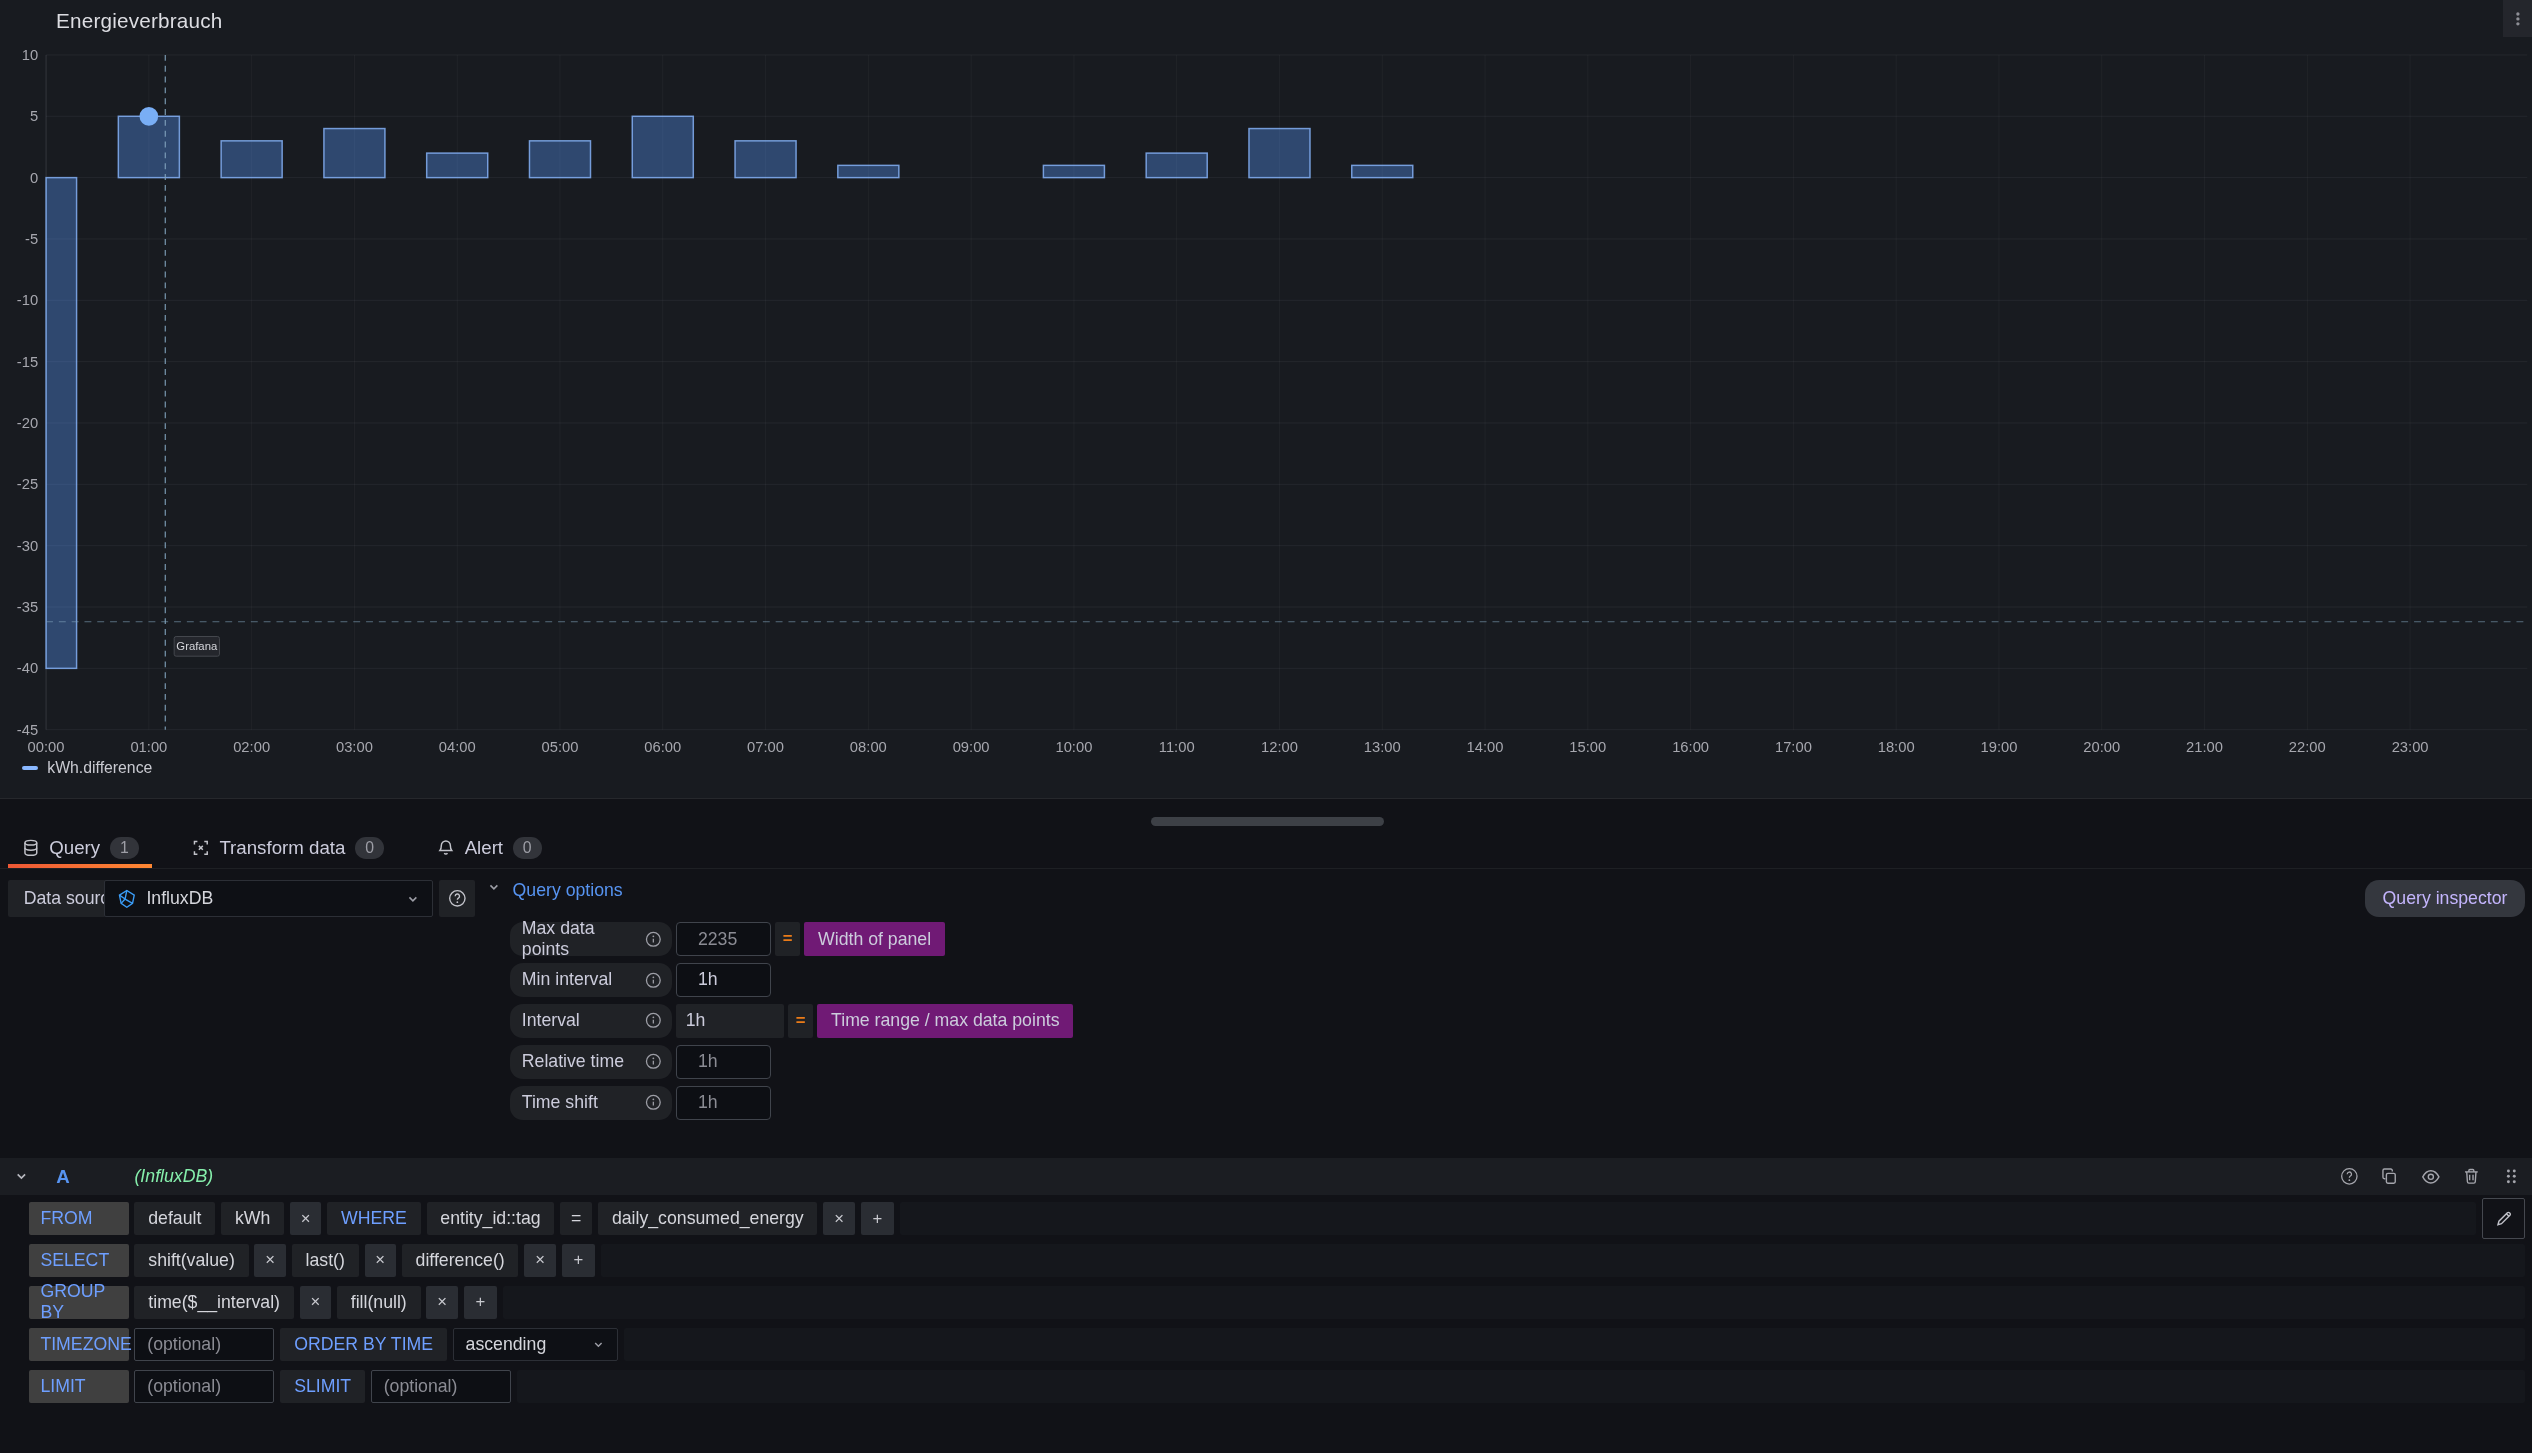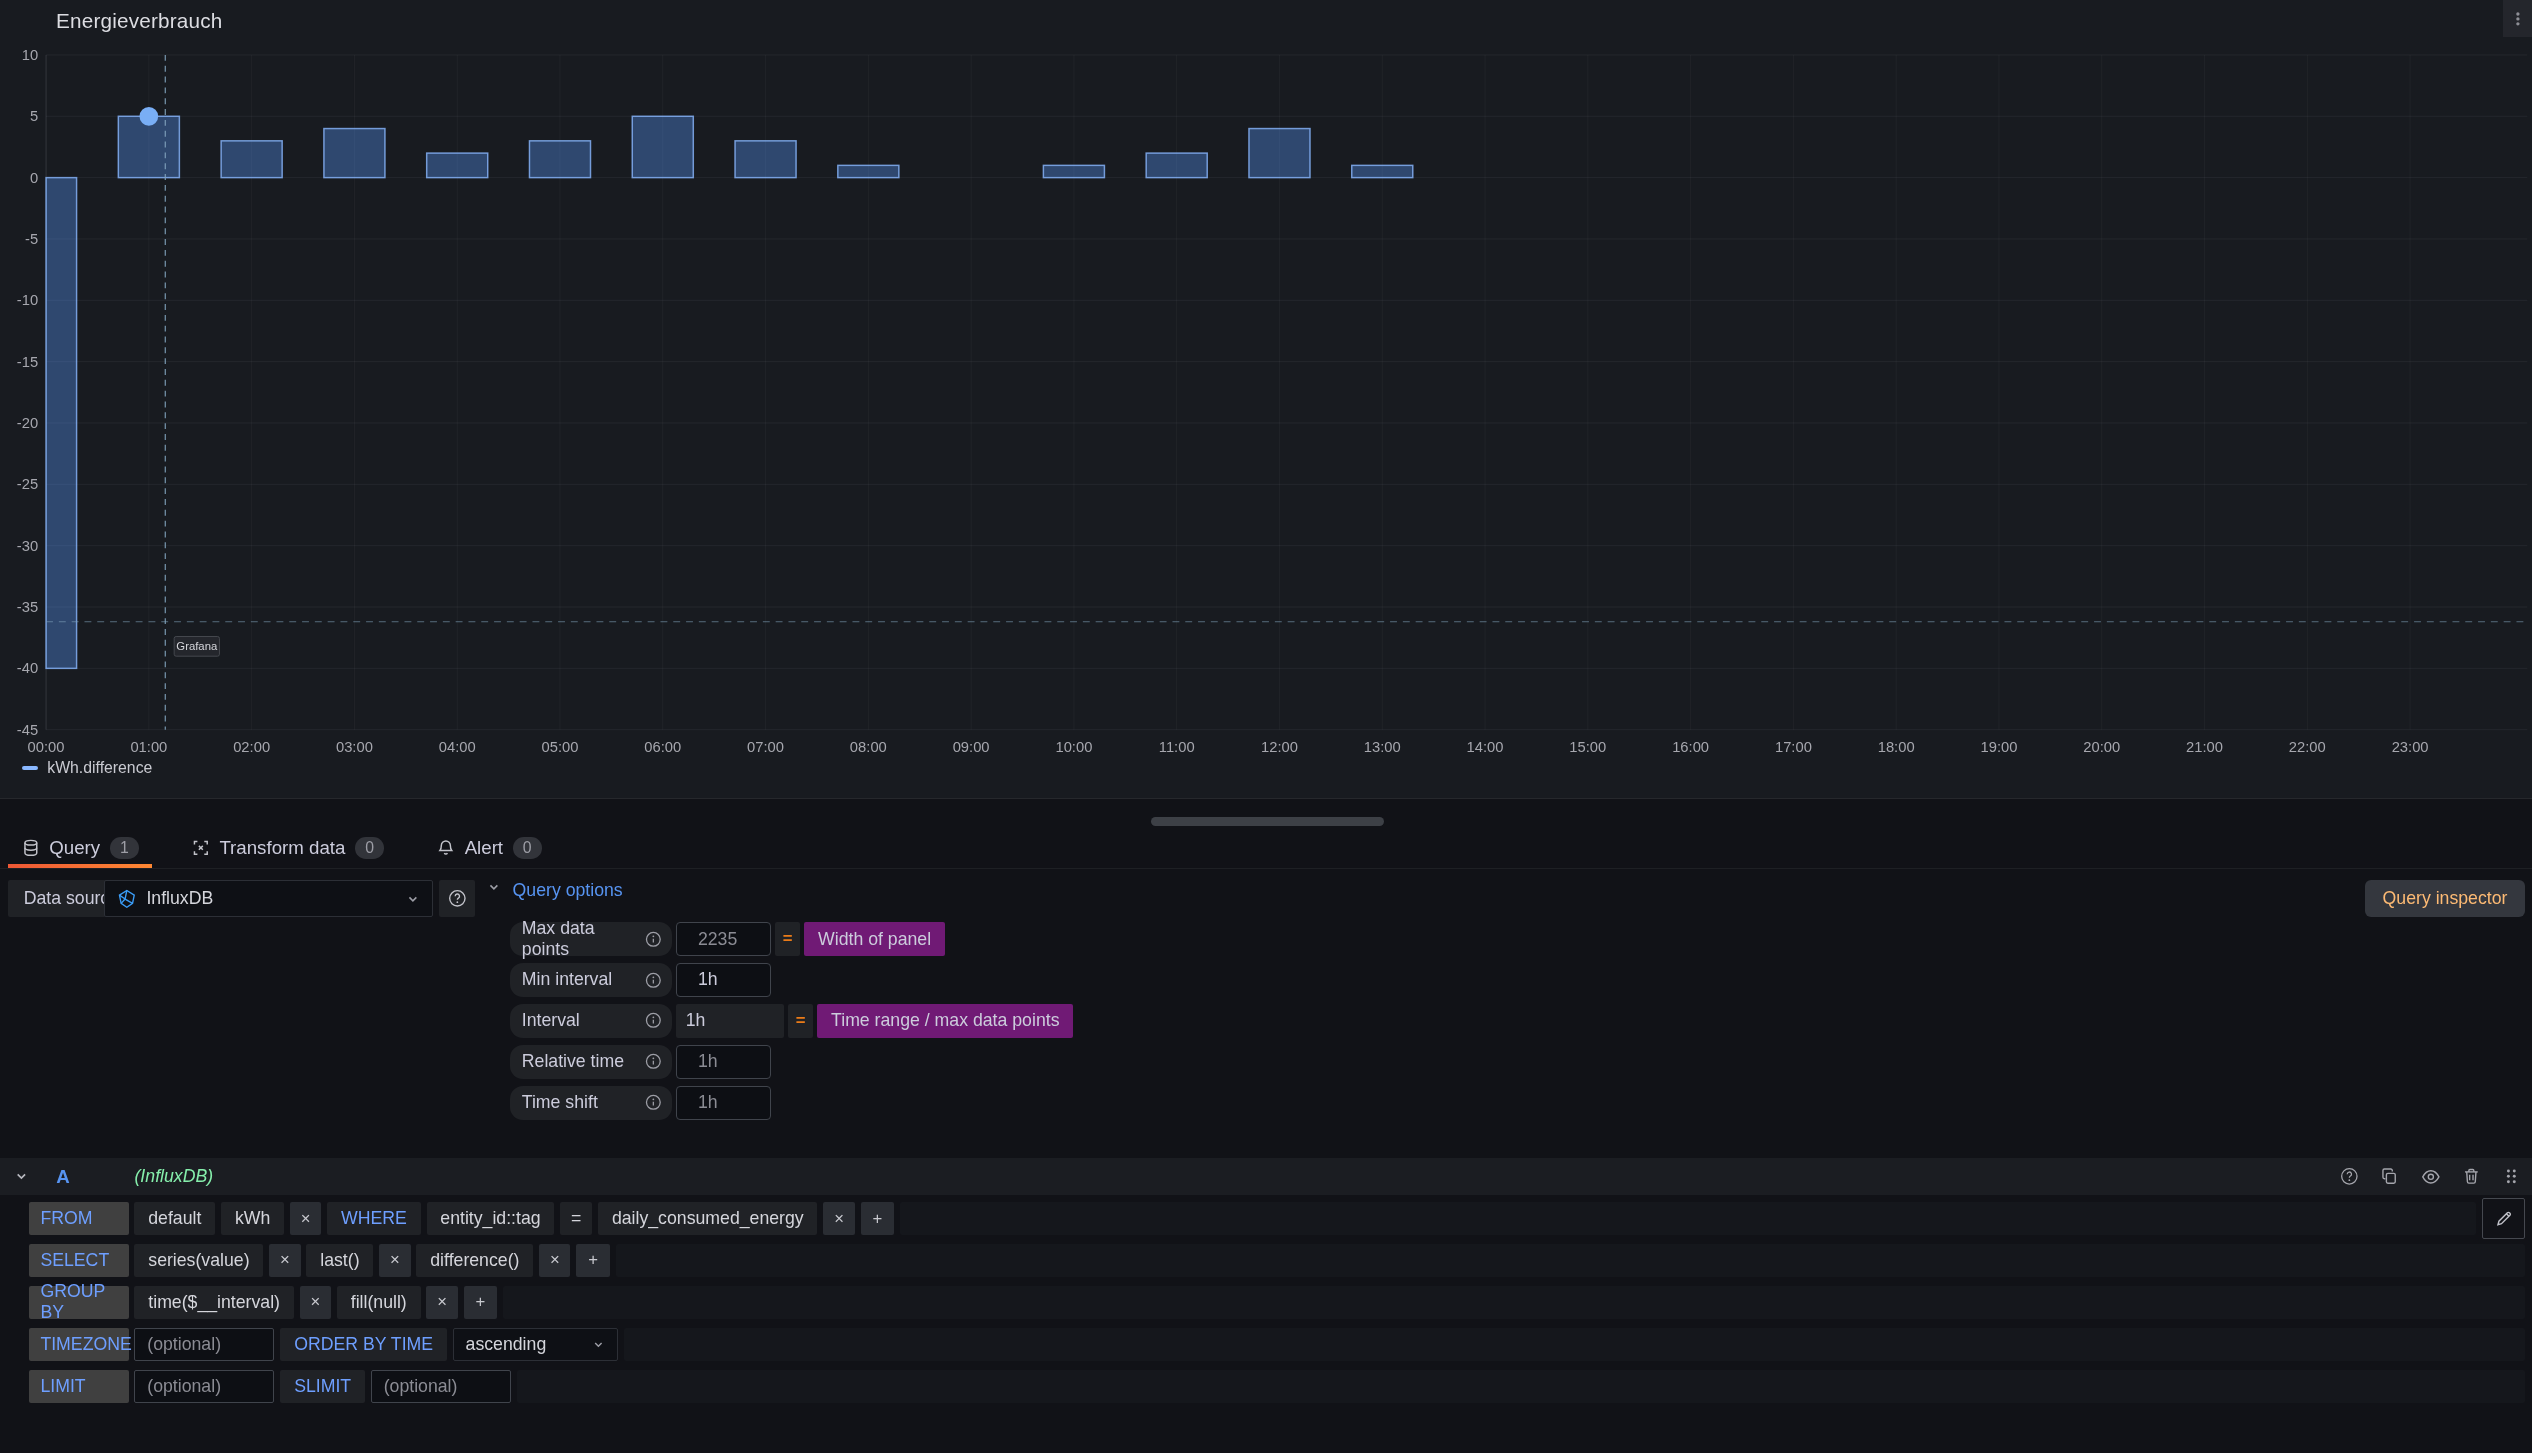--- a/index.html
+++ b/index.html
@@ -31,21 +31,21 @@
 
   
   .toolbar { position:absolute; left:0; top:880px; width:2533px; height:37px; }
   .chip { background:#202226; border-radius:2px; display:inline-flex; align-items:center; font-size:17.7px; }
   .ds-label { position:absolute; left:7.9px; top:0; height:37px; padding:0 15.8px; }
   .ds-select { position:absolute; left:104px; top:0; width:329px; height:37px; background:#0e1015; border:1px solid #2c2f36; border-radius:2px; display:flex; align-items:center; gap:9.9px; padding:0 11.8px; cursor:pointer; }
   .ds-select .ds-name { font-size:17.7px; color:#d5d6dc; flex:1; }
   .ds-help { position:absolute; left:439px; top:0; width:36px; height:37px; justify-content:center; cursor:pointer; color:#c2c3ca; }
   .qo-toggle { position:absolute; left:487px; top:0; height:37px; display:flex; align-items:flex-start; gap:11.8px; cursor:pointer; }
   .qo-title { font-size:17.7px; color:#5794f2; }
-  .query-inspector { position:absolute; right:7.9px; top:0; height:37px; background:#34373e; border-radius:6px; padding:0 17.7px; display:flex; align-items:center; font-size:17.7px; color:#fdba74; cursor:pointer; }
+  .query-inspector { position:absolute; right:7.9px; top:0; height:37px; background:#34373e; border-radius:14px; padding:0 17.7px; display:flex; align-items:center; font-size:17.7px; color:#c4b5fd; cursor:pointer; }
 
   
   .qo-grid { position:absolute; left:510px; top:922px; display:flex; flex-direction:column; gap:6.9px; }
   .qo-row { display:flex; align-items:stretch; gap:3.9px; height:34px; }
   .qo-label { width:162px; background:#202226; border-radius:13px; display:flex; align-items:center; justify-content:space-between; padding:0 9.9px 0 11.8px; font-size:17.7px; color:#ccccdc; }
   .qo-label .iicon { color:#9d9ea6; display:flex; }
   .qo-input { width:95px; background:#0d0f14; border:1px solid #40444c; border-radius:4px; color:#ccccdc; font-size:17.7px; padding:0 21px; font-family:"Liberation Sans",sans-serif; outline:none; }
   .qo-input::placeholder { color:#8b8c94; }
   .qo-valchip { width:108px; background:#202226; border-radius:2px; display:flex; align-items:center; padding:0 9.9px; font-size:17.7px; color:#ccccdc; }
   .qo-eq { width:25.6px; background:#202226; border-radius:2px; display:flex; align-items:center; justify-content:center; color:#eb7b18; font-size:16.7px; font-weight:700; }
@@ -399,21 +399,21 @@
         <div class="seg-fill"></div>
         <div class="edit-btn">
           <svg width="17.7" height="17.7" viewBox="0 0 18 18" fill="none" stroke="currentColor" stroke-width="1.4">
             <path d="M3 15 l1 -3.6 L12.6 2.8 a1.4 1.4 0 0 1 2 0 l.6 .6 a1.4 1.4 0 0 1 0 2 L6.6 14 L3 15 z"></path>
             <path d="M11.6 3.8 l2.6 2.6"></path>
           </svg>
         </div>
       </div>
       <div class="q-row">
         <div class="seg seg-kw">SELECT</div>
-        <div class="seg seg-val">series(value)</div>
+        <div class="seg seg-val">shift(value)</div>
         <div class="seg seg-rm">×</div>
         <div class="seg seg-val">last()</div>
         <div class="seg seg-rm">×</div>
         <div class="seg seg-val">difference()</div>
         <div class="seg seg-rm">×</div>
         <div class="seg seg-add">+</div>
         <div class="seg-fill"></div>
       </div>
       <div class="q-row">
         <div class="seg seg-kw">GROUP BY</div>

